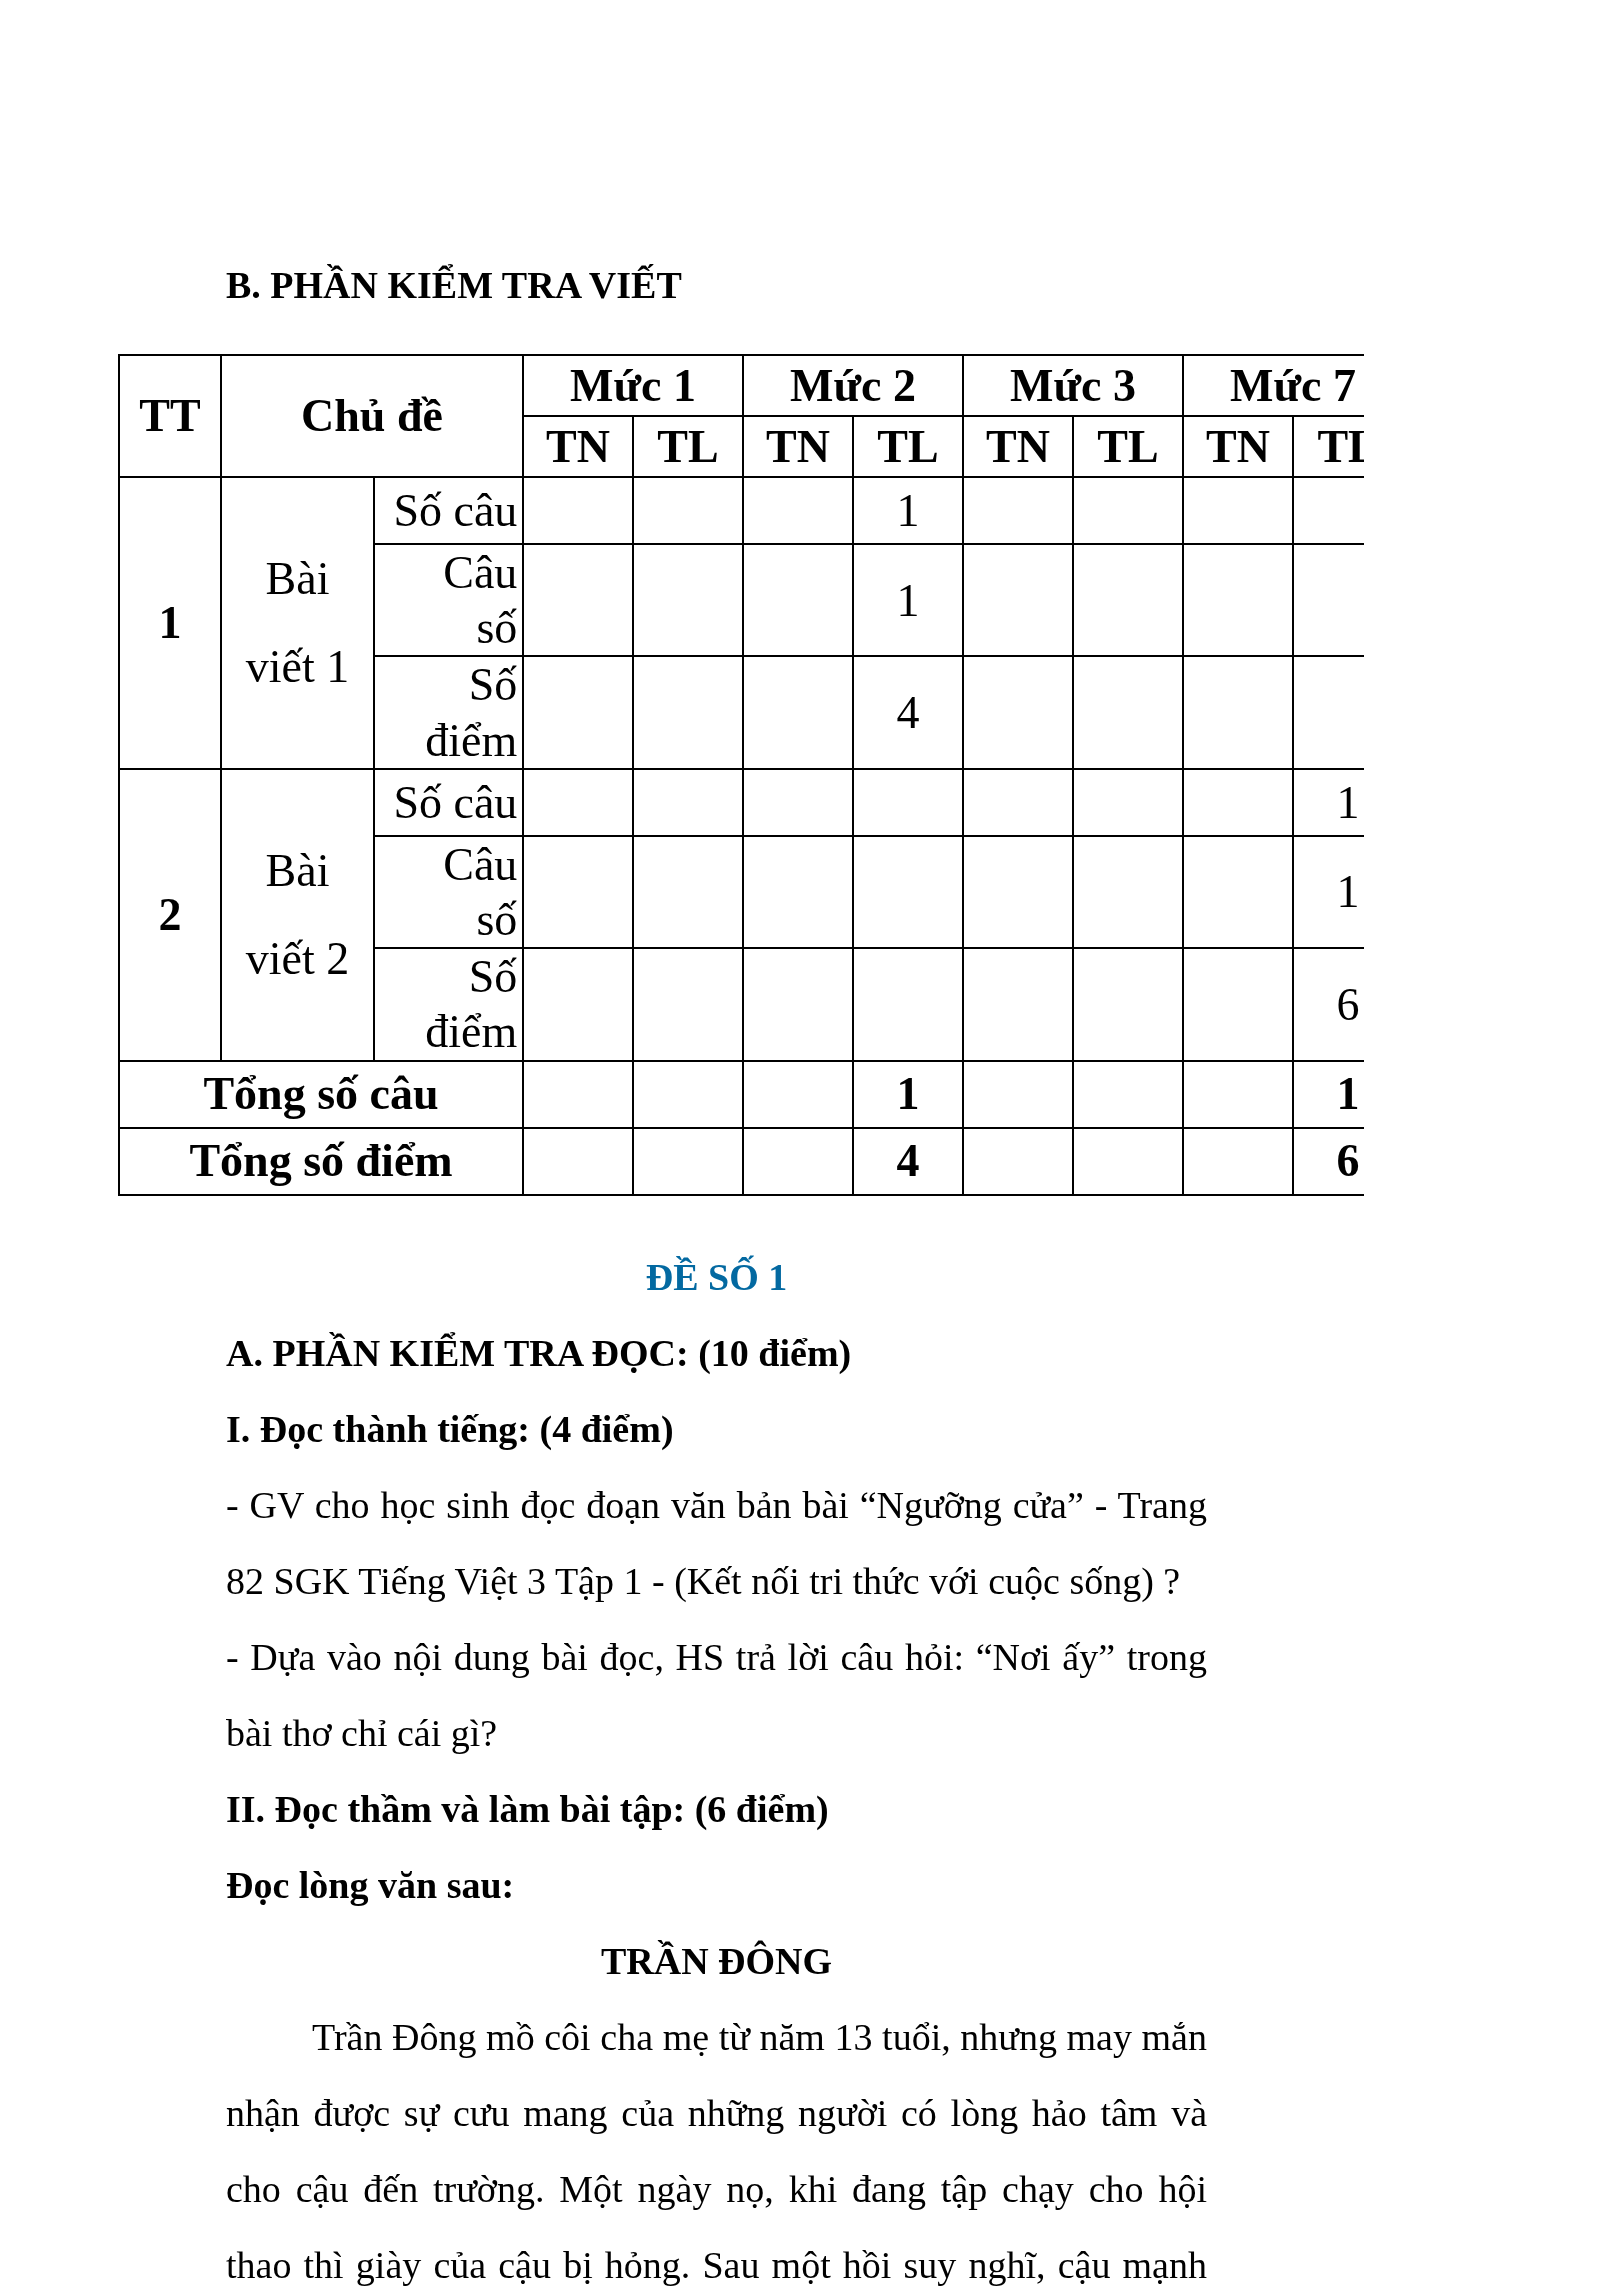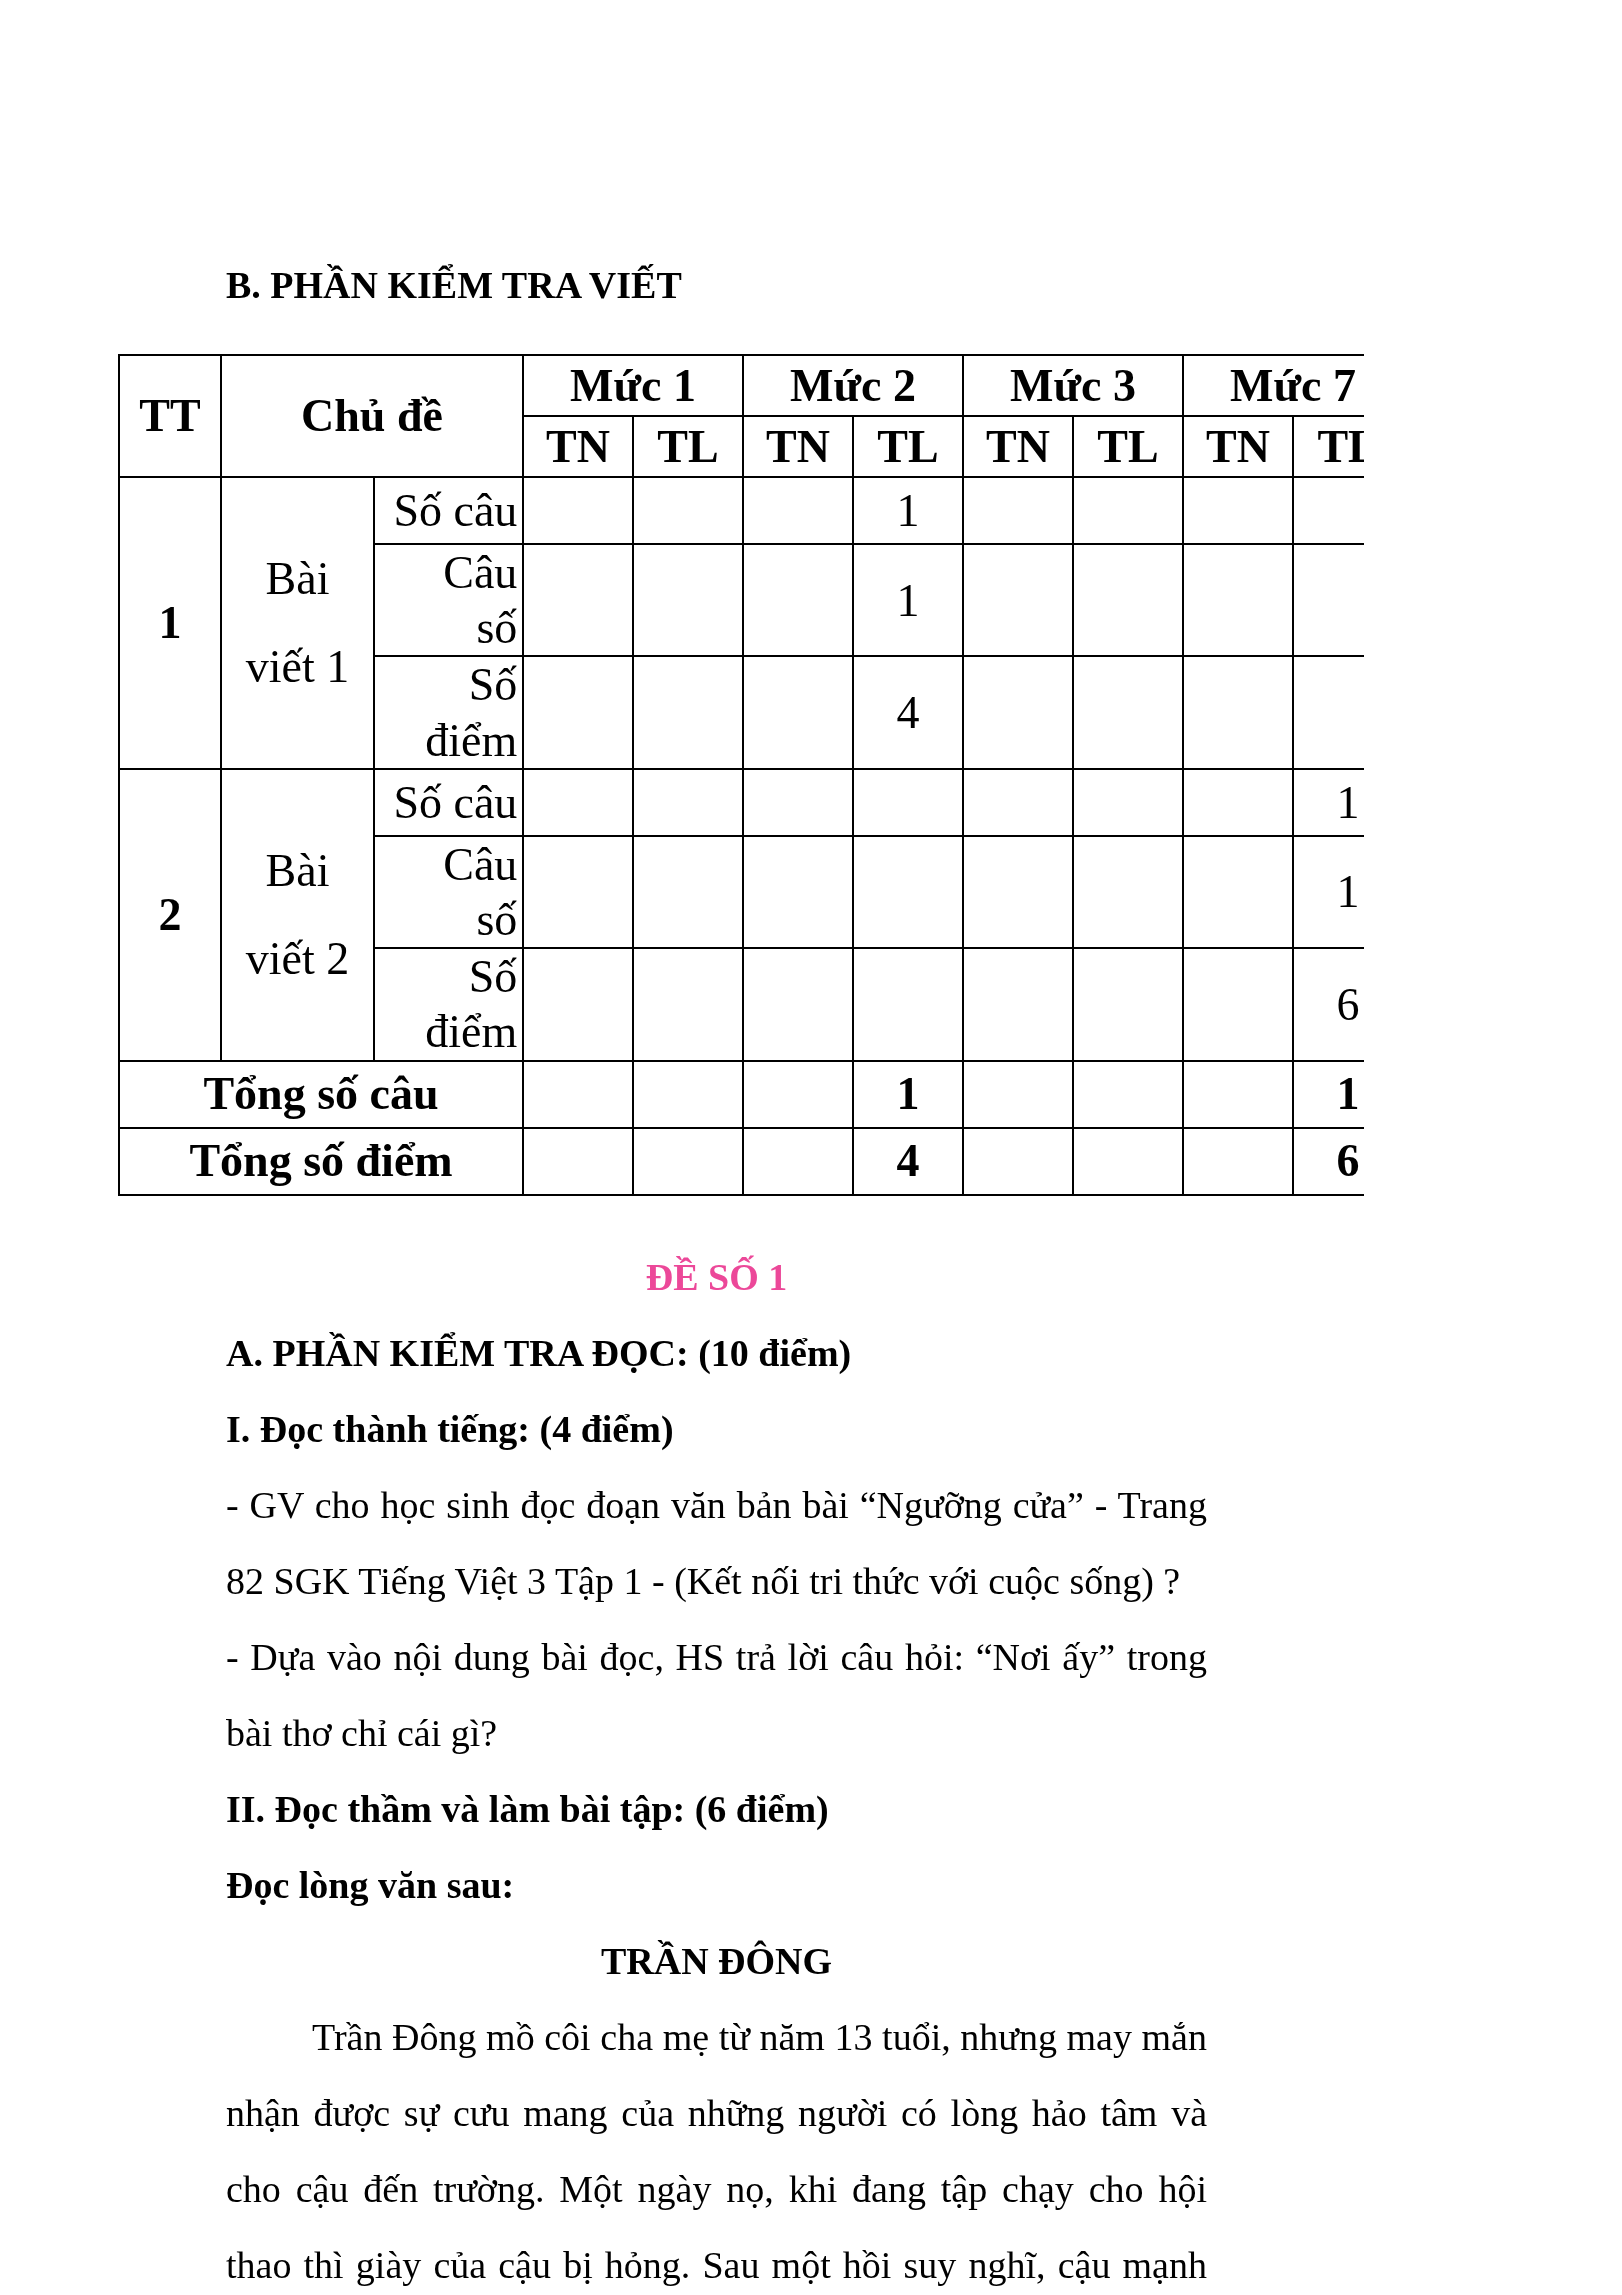--- a/index.html
+++ b/index.html
@@ -197,21 +197,21 @@
         <td></td>
         <td></td>
         <td></td>
         <td>6</td>
         <td>10</td>
       </tr>
     </tbody>
   </table>
 
   <div class="text-block">
-    <p class="de-title" style="color: #ec4899;">ĐỀ SỐ 1</p>
+    <p class="de-title" style="color: #0369a1;">ĐỀ SỐ 1</p>
     <p class="bold">A. PHẦN KIỂM TRA ĐỌC: (10 điểm)</p>
     <p class="bold">I. Đọc thành tiếng: (4 điểm)</p>
     <p class="just">- GV cho học sinh đọc đoạn văn bản bài “Ngưỡng cửa” - Trang 82 SGK Tiếng Việt 3 Tập 1 - (Kết nối tri thức với cuộc sống) ?</p>
     <p class="just">- Dựa vào nội dung bài đọc, HS trả lời câu hỏi: “Nơi ấy” trong bài thơ chỉ cái gì?</p>
     <p class="bold">II. Đọc thầm và làm bài tập: (6 điểm)</p>
     <p class="bold">Đọc lòng văn sau:</p>
     <p class="center bold">TRẦN ĐÔNG</p>
     <p class="just indent">Trần Đông mồ côi cha mẹ từ năm 13 tuổi, nhưng may mắn nhận được sự cưu mang của những người có lòng hảo tâm và cho cậu đến trường. Một ngày nọ, khi đang tập chạy cho hội thao thì giày của cậu bị hỏng. Sau một hồi suy nghĩ, cậu mạnh dạn tới cửa hàng giày duy nhất trong thị trấn, kể về tình hình của mình với mong muốn xin ông chủ cho một đôi giày mới. Nhưng ông chủ đã từ chối tặng và yêu cầu cậu phải giúp việc cho cửa hàng ông hai ngày thì mới trả công bằng đôi</p>
   </div>
 

